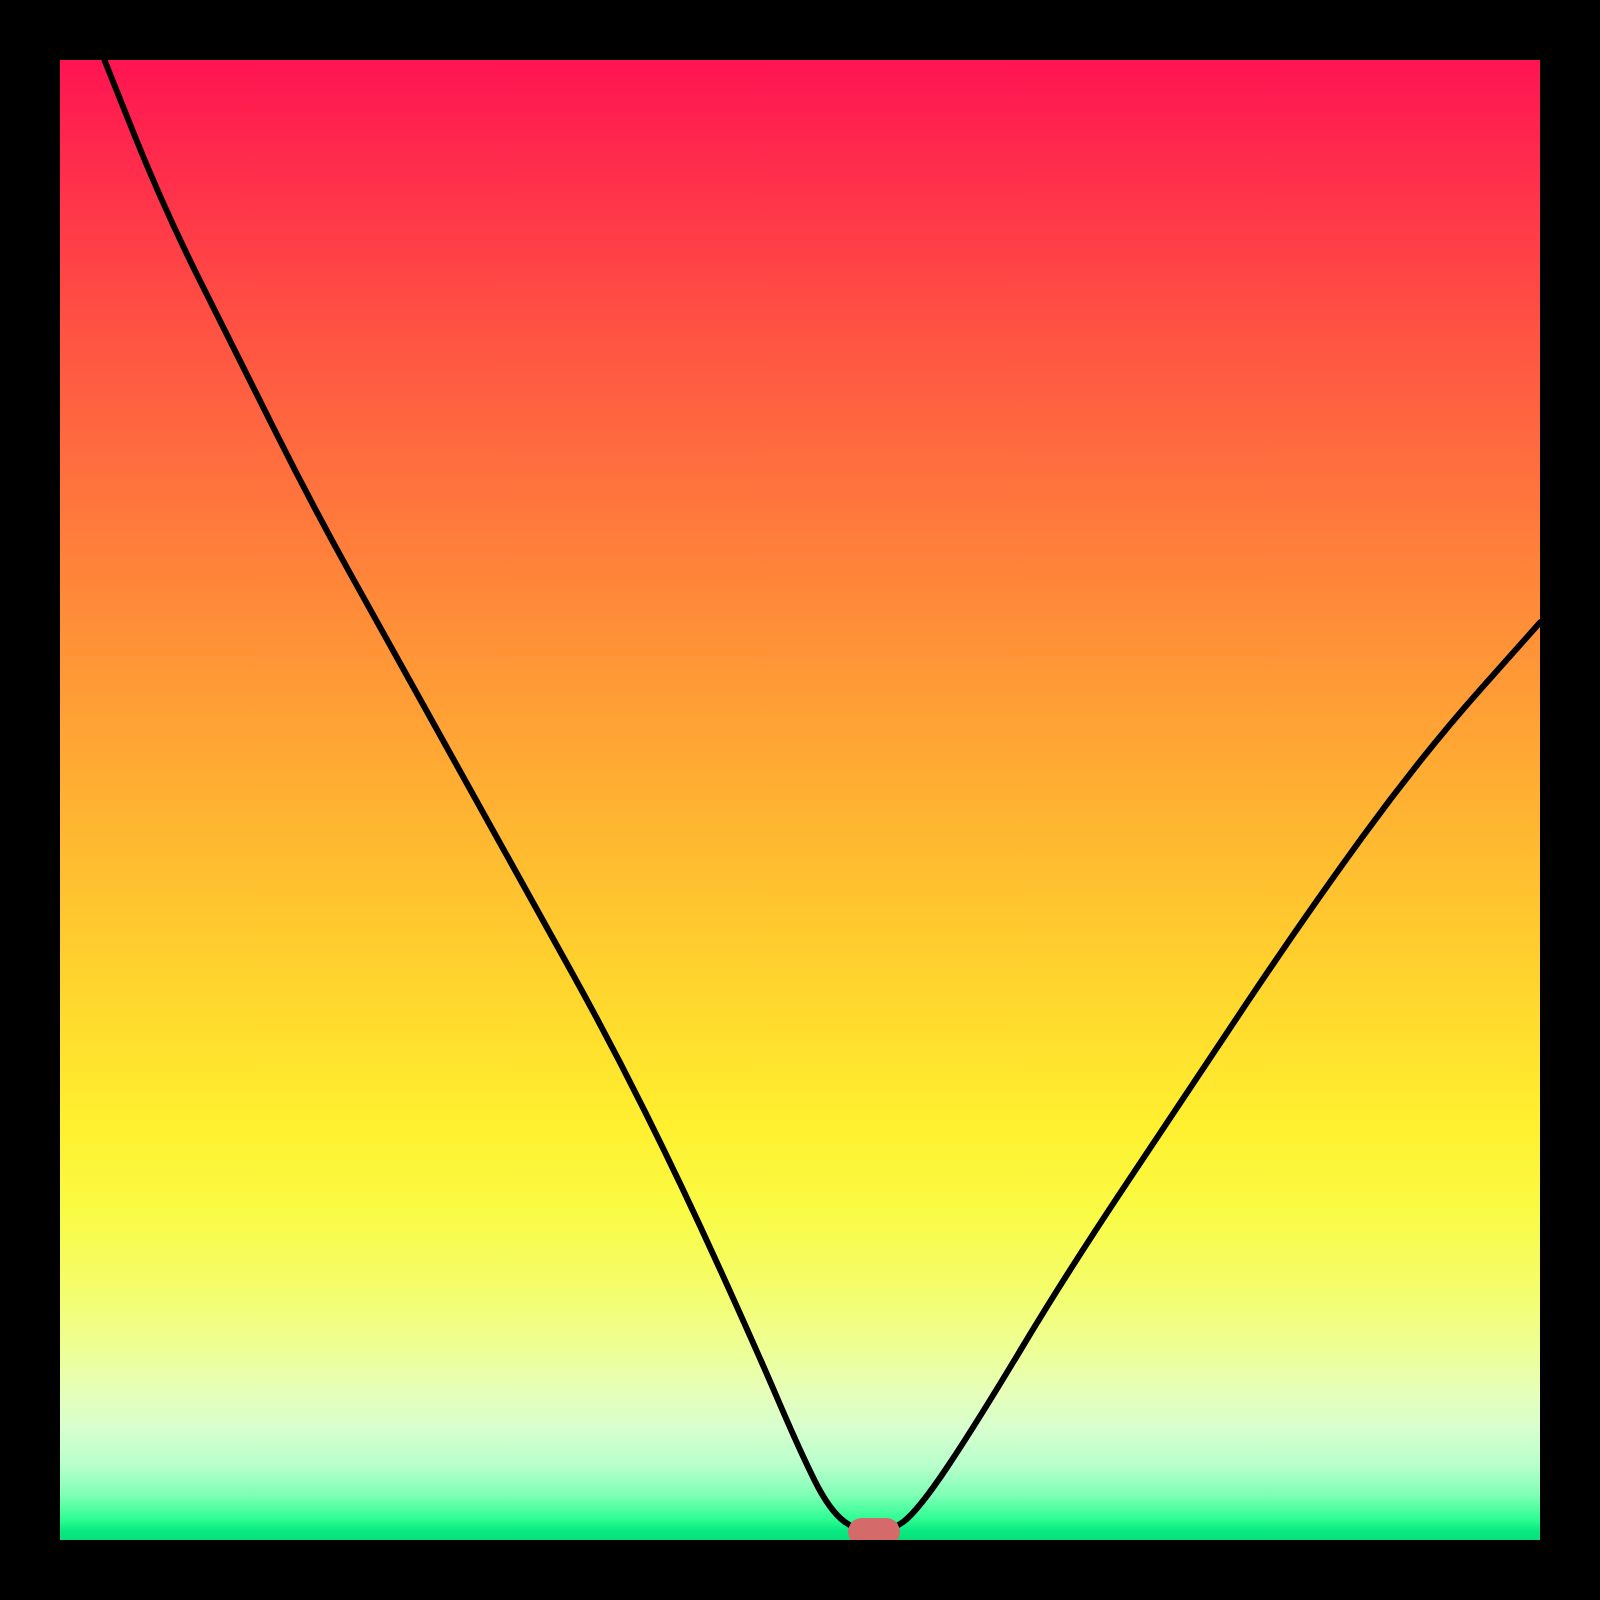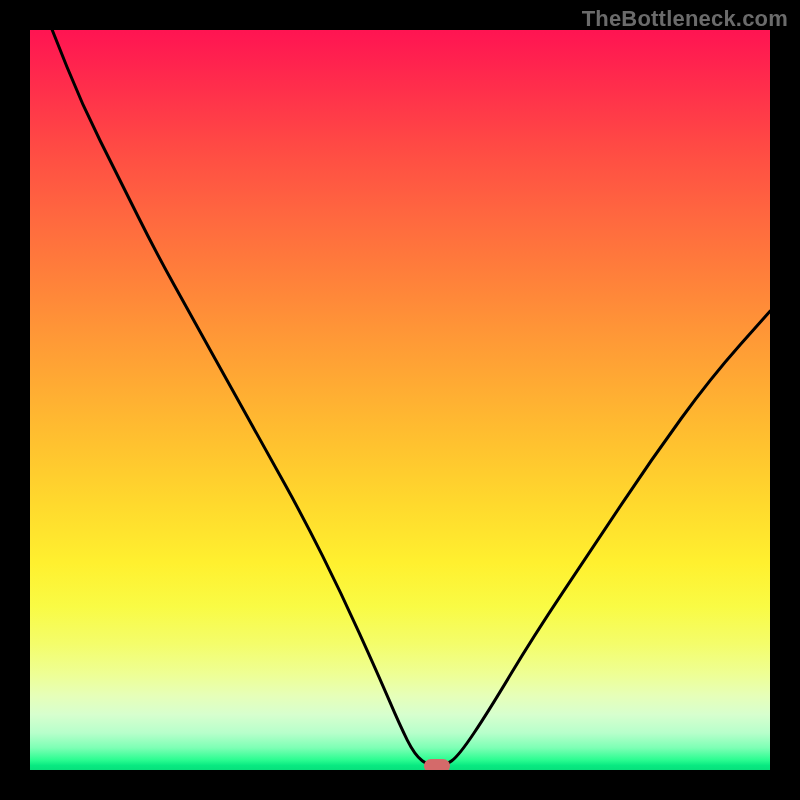--- a/index.html
+++ b/index.html
@@ -68,21 +68,20 @@
     height: 14px;
     background: #d46a6a;
     border-radius: 7px;
     transform: translate(-50%, -50%);
   }
 </style>
 </head>
 <body>
 
 <div class="frame">
-  <div class="watermark">TheBottleneck.com</div>
 
   <div class="plot">
     <div class="gradient"></div>
     <svg class="curve" viewBox="0 0 740 740" preserveAspectRatio="none">
       <path id="curve-path" d="M 22.2 0.0 Q 22.2 0.0 37.0 37.0 Q 51.8 74.0 70.3 111.0 Q 88.8 148.0 107.3 185.0 Q 125.8 222.0 144.3 255.3 Q 162.8 288.6 181.3 321.9 Q 199.8 355.2 218.3 388.5 Q 236.8 421.8 255.3 455.1 Q 273.8 488.4 292.3 525.4 Q 310.8 562.4 329.3 603.1 Q 347.8 643.8 358.9 669.7 Q 370.0 695.6 377.4 710.4 Q 384.8 725.2 392.2 730.8 Q 399.6 736.3 407.0 736.3 Q 414.4 736.3 421.8 730.8 Q 429.2 725.2 444.0 703.0 Q 458.8 680.8 481.0 643.8 Q 503.2 606.8 532.8 562.4 Q 562.4 518.0 592.0 473.6 Q 621.6 429.2 651.2 388.5 Q 680.8 347.8 710.4 314.5 T 740.0 281.2" fill="none" stroke="#000" stroke-width="3" stroke-linejoin="round" stroke-linecap="round"></path>
     </svg>
     <div id="marker" class="marker" style="left: 407px; top: 736.3px; background: rgb(212, 106, 106);"></div>
   </div>
 </div>
 

